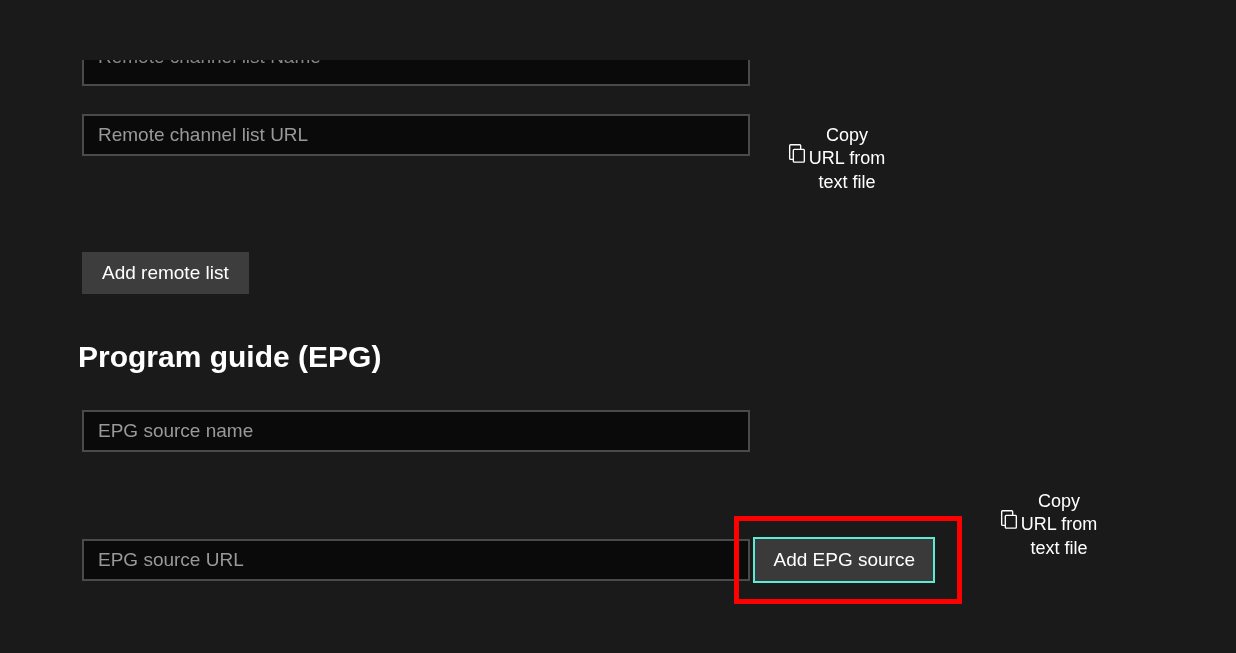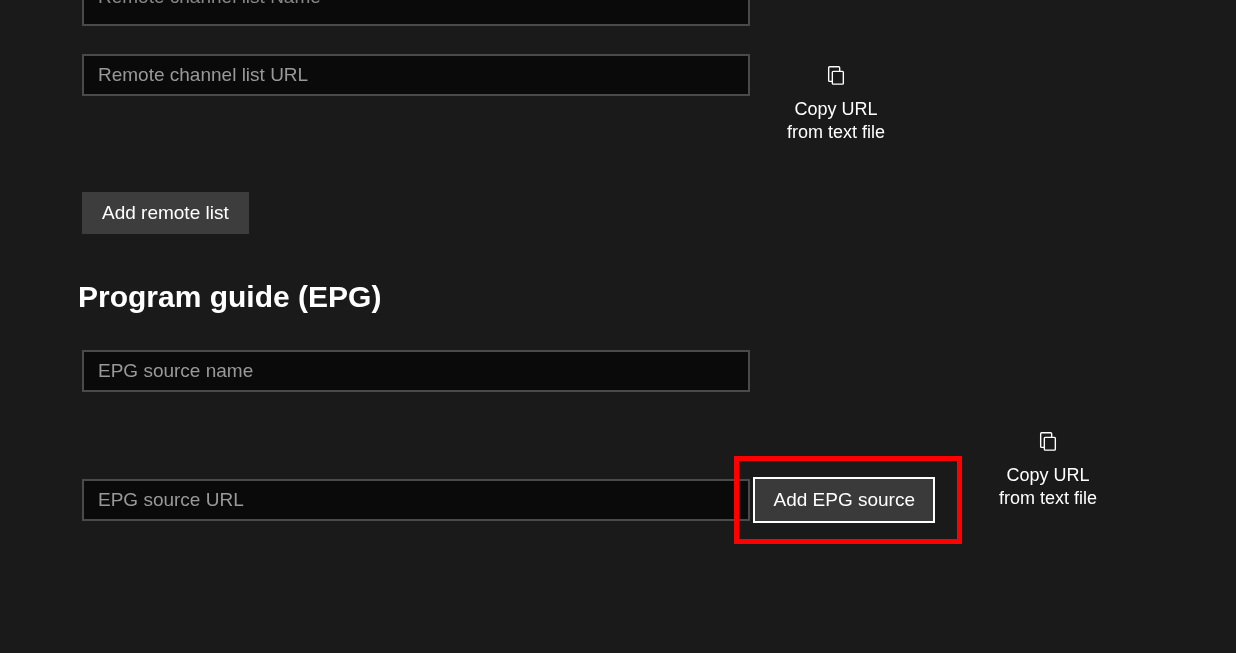--- a/index.html
+++ b/index.html
@@ -10,20 +10,21 @@
     body {
       background-color: #1a1a1a;
       font-family: 'Segoe UI', Arial, sans-serif;
       width: 1236px;
       height: 653px;
       position: relative;
       overflow: hidden;
     }
     .content {
       padding-left: 82px;
+      padding-top: 60px;
     }
     .input-field {
       width: 668px;
       height: 42px;
       background-color: #0a0a0a;
       border: 2px solid #4a4a4a;
       color: #ffffff;
       font-size: 19px;
       padding: 0 14px;
       outline: none;
@@ -57,21 +58,21 @@
       display: flex;
       align-items: center;
       margin-bottom: 28px;
     }
     .row-first {
       margin-bottom: 28px;
     }
     .copy-block {
       margin-left: 36px;
       display: flex;
-      flex-direction: column;
+      flex-direction: row;
       align-items: center;
       text-align: center;
       width: 100px;
       margin-top: 10px;
     }
     .copy-icon {
       margin-bottom: 8px;
     }
     .copy-text {
       color: #ffffff;
@@ -97,21 +98,21 @@
     }
     .highlight-box {
       border: 5px solid #ff0000;
       padding: 16px 22px 16px 14px;
       display: inline-block;
       margin-top: 36px;
       margin-left: -20px;
     }
     .button-outlined {
       background-color: #3a3a3a;
-      border: 2px solid #ffffff;
+      border: 2px solid #5eead4;
       color: #ffffff;
       font-size: 19px;
       padding: 10px 18px;
       cursor: pointer;
       font-family: 'Segoe UI', Arial, sans-serif;
     }
     .url-row-wrapper {
       display: flex;
       align-items: flex-start;
     }

